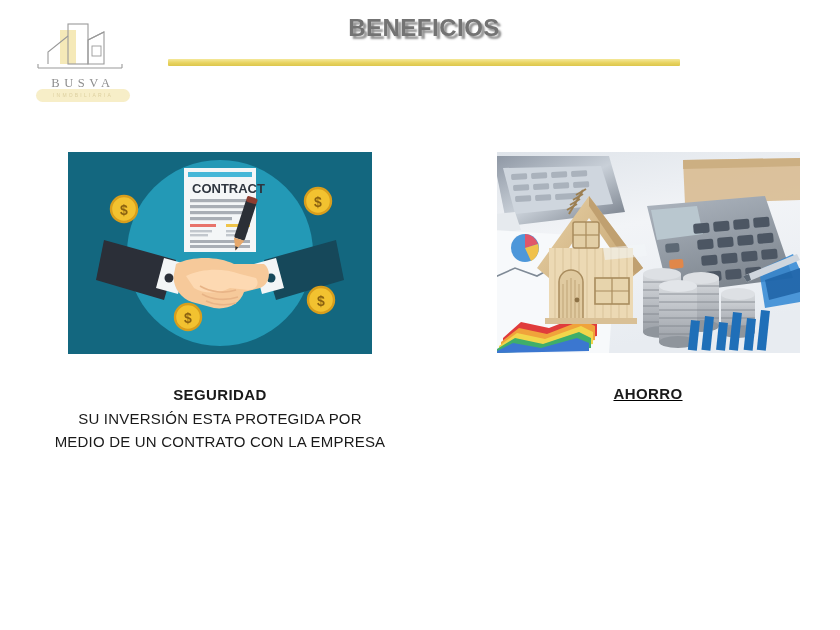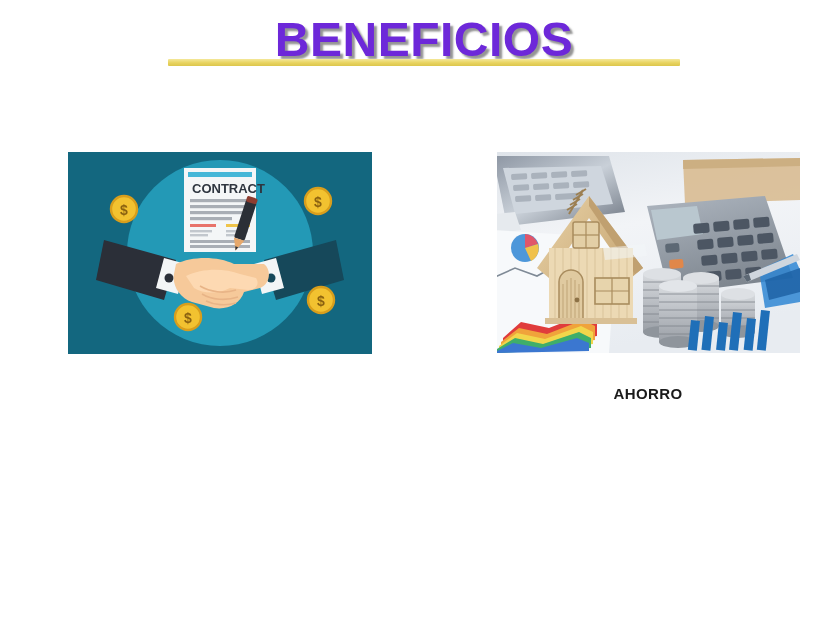--- a/index.html
+++ b/index.html
@@ -70,23 +70,23 @@
 
   
   .title-block {
     position: absolute;
     left: 168px;
     top: 16px;
     width: 512px;
     text-align: center;
   }
   .title-text {
-    font-size: 48px;
+    font-size: 24px;
     font-weight: bold;
-    color: #6d28d9;
+    color: #737373;
     letter-spacing: 0.5px;
     line-height: 1.0;
     text-shadow: 3px 3px 2px rgba(60,60,60,0.55);
     font-family: "Liberation Sans", sans-serif;
   }
   .title-rule {
     position: absolute;
     left: 168px;
     top: 59px;
     width: 512px;
@@ -94,21 +94,21 @@
     background: linear-gradient(180deg, #f4e89a 0%, #e8d35f 55%, #dcc64c 100%);
     border-radius: 1px;
   }
 
   
   .col {
     position: absolute;
     top: 152px;
   }
   .col-left  { left: 68px;  width: 304px; }
-  .col-right { left: 497px; width: 303px; }
+  .col-right { left: 497px; width: 303px; text-decoration: underline; }
 
   .media {
     width: 100%;
     height: 202px;
     position: relative;
     overflow: hidden;
     background: #d946ef;
   }
   .col-right .media { height: 201px; }
 
@@ -134,20 +134,38 @@
   .col-left .caption  { width: 340px; margin-left: -18px; }
   .col-right .caption { width: 330px; margin-left: -14px; }
 
   svg { display: block; }
 </style>
 </head>
 <body>
 
 <div class="slide">
 
+  <div class="logo">
+    <div class="logo-mark">
+      <svg width="100" height="56" viewBox="0 0 100 56">
+        <rect x="26" y="8" width="16" height="34" fill="#f5e9b8"></rect>
+        <rect x="34" y="2" width="20" height="40" fill="none" stroke="#9a9a9a" stroke-width="1.1"></rect>
+        <path d="M54 18 L70 10 L70 42 L54 42 Z" fill="none" stroke="#9a9a9a" stroke-width="1.1"></path>
+        <path d="M54 18 L70 10" fill="none" stroke="#9a9a9a" stroke-width="1.1"></path>
+        <rect x="58" y="24" width="9" height="10" fill="none" stroke="#9a9a9a" stroke-width="0.9"></rect>
+        <path d="M14 42 L14 30 L34 14" fill="none" stroke="#9a9a9a" stroke-width="1.1"></path>
+        <path d="M4 46 L88 46" stroke="#9a9a9a" stroke-width="1.1"></path>
+        <path d="M4 46 L4 42" stroke="#9a9a9a" stroke-width="1.1"></path>
+        <path d="M88 46 L88 42" stroke="#9a9a9a" stroke-width="1.1"></path>
+      </svg>
+    </div>
+    <div class="logo-wordmark">BUSVA</div>
+    <div class="logo-tagline-bg"></div>
+    <div class="logo-tagline">INMOBILIARIA</div>
+  </div>
 
   <div class="title-block">
     <div class="title-text">BENEFICIOS</div>
   </div>
   <div class="title-rule"></div>
 
   <div class="col col-left">
 
     <div class="media">
       <svg width="304" height="202" viewBox="0 0 304 202">
@@ -217,20 +235,24 @@
           <circle cx="253" cy="148" r="13" fill="#f2c230" stroke="#d89e1c" stroke-width="2.4"></circle>
           <text x="253" y="154" text-anchor="middle" font-family="Liberation Sans, sans-serif" font-size="14" font-weight="bold" fill="#8a6110">$</text>
         </g>
         <g>
           <circle cx="120" cy="165" r="13" fill="#f2c230" stroke="#d89e1c" stroke-width="2.4"></circle>
           <text x="120" y="171" text-anchor="middle" font-family="Liberation Sans, sans-serif" font-size="14" font-weight="bold" fill="#8a6110">$</text>
         </g>
       </svg>
     </div>
 
+    <div class="caption">
+      <div class="caption-heading">SEGURIDAD</div>
+      <div class="caption-body">SU INVERSIÓN ESTA PROTEGIDA POR MEDIO DE UN CONTRATO CON LA EMPRESA</div>
+    </div>
   </div>
 
   <div class="col col-right">
 
     <div class="media">
       <svg width="303" height="201" viewBox="0 0 303 201">
         <defs>
           <linearGradient id="deskbg" x1="0" y1="0" x2="0.3" y2="1">
             <stop offset="0%" stop-color="#dfe4ea"></stop>
             <stop offset="45%" stop-color="#f2f4f7"></stop>

